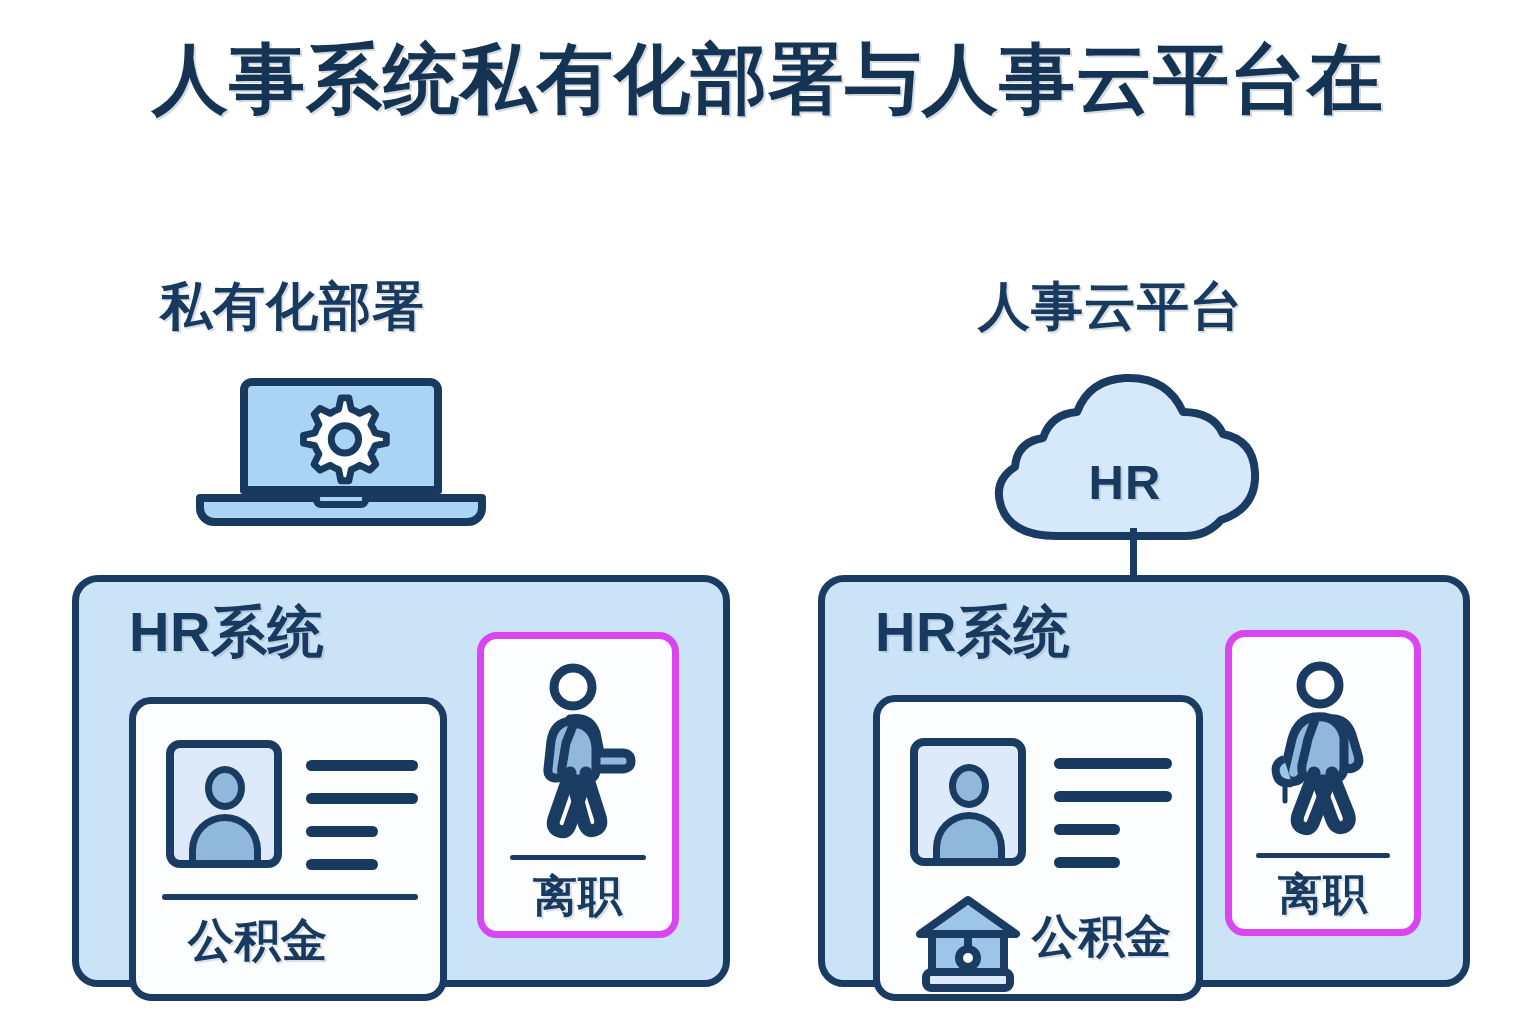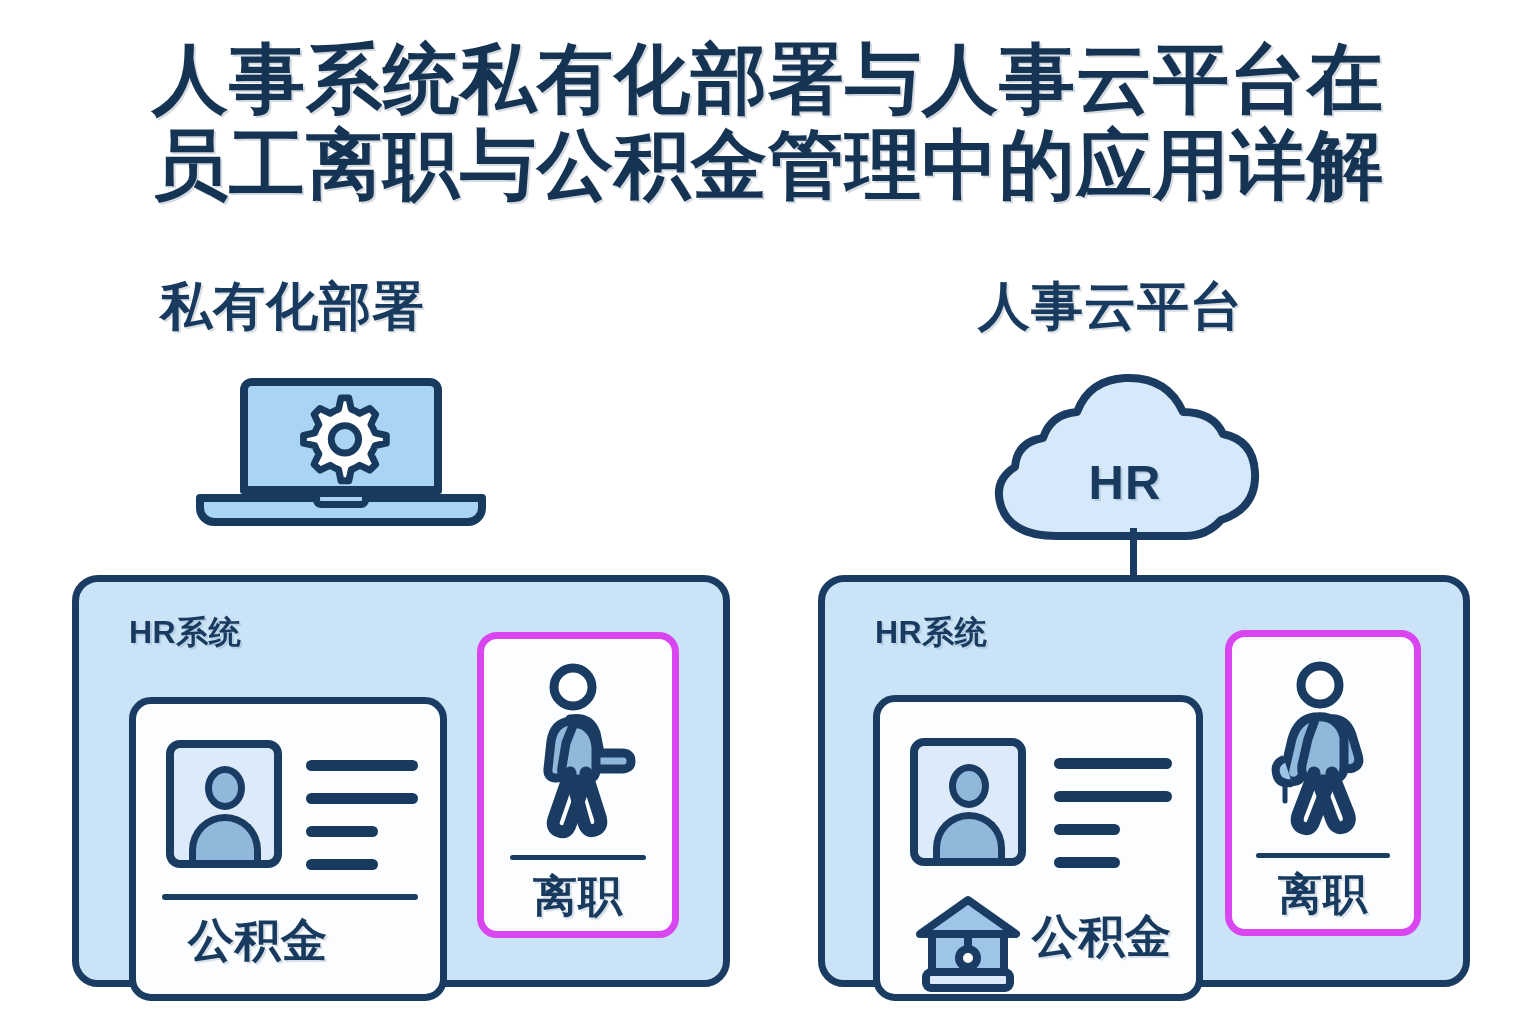--- a/index.html
+++ b/index.html
@@ -105,21 +105,21 @@
     box-sizing: border-box;
   }
   #panel-left  { left: 72px;  top: 575px; width: 658px; height: 412px; }
   #panel-right { left: 818px; top: 575px; width: 652px; height: 412px; }
 
   .panel-title {
     position: absolute;
     left: 50px;
     top: 26px;
     color: #173a5e;
-    font-size: 32px;
+    font-size: 56px;
     font-weight: 700;
     line-height: 48px;
     letter-spacing: 0.5px;
     white-space: nowrap;
     text-shadow: 2px 2px 0 rgba(21,51,83,0.12);
   }
 
   
   .idcard {
     position: absolute;
@@ -222,21 +222,20 @@
   
   .bank-wrap { position: absolute; }
 </style>
 </head>
 <body>
 
 <div id="stage">
 
   <div class="title-block">
     <span class="title-line">人事系统私有化部署与人事云平台在</span>
-    <span class="title-line">员工离职与公积金管理中的应用详解</span>
   </div>
 
   <div class="col-header" id="header-right">人事云平台</div>
 
   <div class="col-header" id="header-left">私有化部署</div>
 
   <div class="laptop">
     <div class="laptop-screen"></div>
     <div class="gear-wrap">
       <svg width="98" height="94" viewBox="0 0 100 96">

